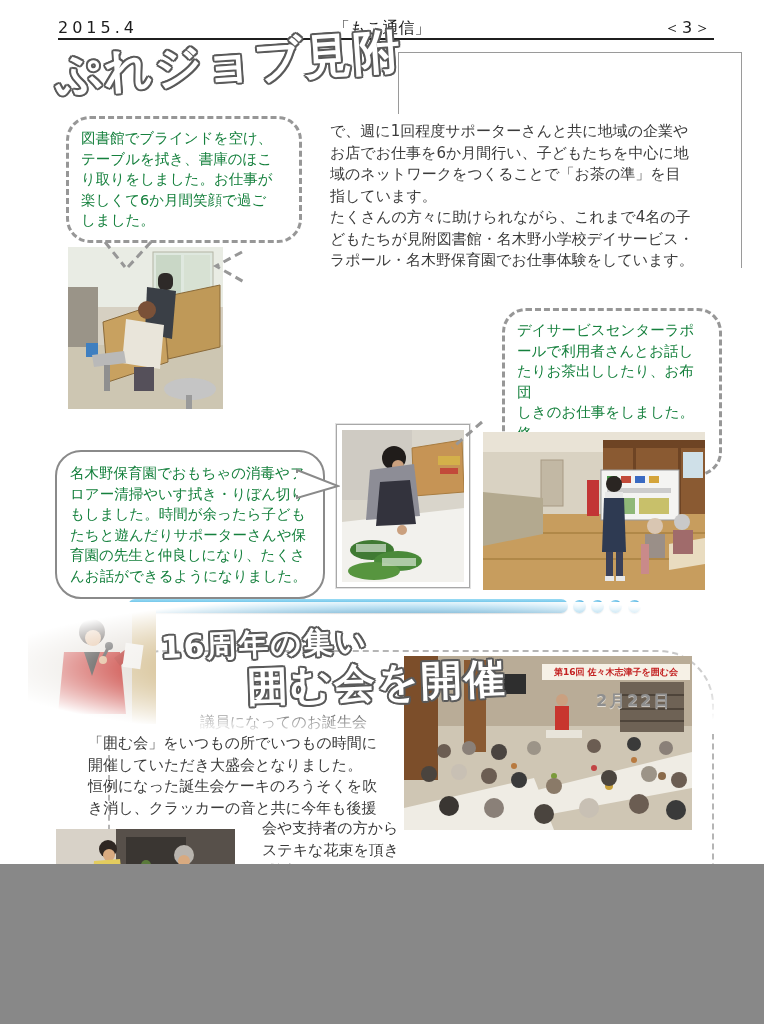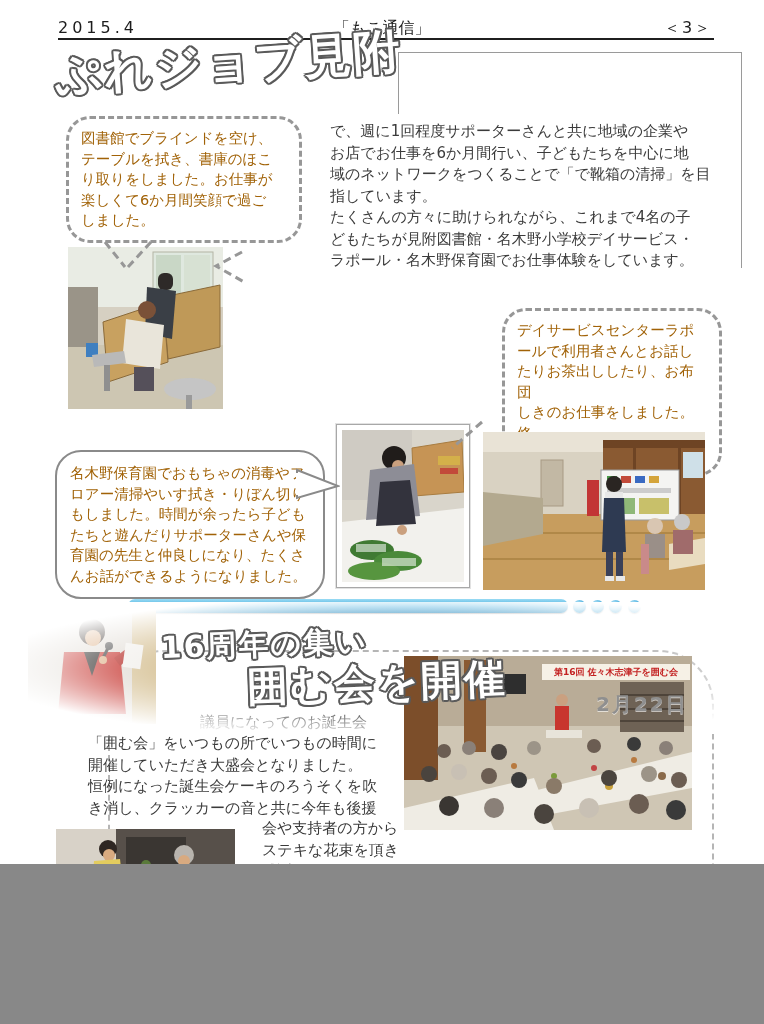--- a/index.html
+++ b/index.html
@@ -13,21 +13,21 @@
   
   .outline-title{
     color:#ffffff;font-weight:bold;letter-spacing:2px;
     text-shadow:
       2px 0 0 #5a5a5a,-2px 0 0 #5a5a5a,0 2px 0 #5a5a5a,0 -2px 0 #5a5a5a,
       1.6px 1.6px 0 #5a5a5a,-1.6px 1.6px 0 #5a5a5a,1.6px -1.6px 0 #5a5a5a,-1.6px -1.6px 0 #5a5a5a;
     white-space:nowrap;z-index:6;
   }
   .body-txt{font-size:15px;line-height:21.5px;color:#3b3b3b;}
   
-  .bubble{background:#ffffff;font-size:14.5px;line-height:20.5px;color:#a16207;z-index:2;}
+  .bubble{background:#ffffff;font-size:14.5px;line-height:20.5px;color:#15803d;z-index:2;}
   .dashed{border:3px dashed #979797;border-radius:24px;padding:9px 12px;}
   .solid{border:2px solid #8a8a8a;border-radius:26px;padding:11px 13px;}
   .tail{z-index:4;}
   
   .boxline{background:none;border:0;z-index:1;}
   
   .divbar{border-radius:8px;background:linear-gradient(180deg,#9adbf4 0%,#3fa9dc 55%,#2d8cbe 100%);
           box-shadow:0 1px 1px rgba(0,0,0,.25);z-index:2;}
   .divball{width:13px;height:13px;border-radius:50%;
            background:radial-gradient(circle at 35% 30%,#b8e6f8,#3fa9dc 60%,#2d8cbe);
@@ -36,21 +36,21 @@
   .big-dash{border:2px dashed #b5b5b5;border-radius:55px;z-index:0;}
   .photo{z-index:3;}
   .photo svg{display:block;}
   .framed{background:#ffffff;border:1px solid #a8a8a8;padding:5px;box-shadow:0 0 0 1px #e2e2e2;}
   .vignette{position:relative;z-index:3;}
   .vignette::after{content:"";position:absolute;inset:-6px;
      background:radial-gradient(ellipse at 50% 50%, rgba(255,255,255,0) 42%, #ffffff 78%);}
   .banner{position:absolute;left:138px;top:8px;width:148px;height:16px;background:#f6f1e6;
           color:#c32222;font-size:9px;line-height:16px;text-align:center;font-weight:bold;
           white-space:nowrap;overflow:hidden;z-index:4;}
-  .date-label{font-size:20px;font-weight:bold;color:#8f8f8f;z-index:5;letter-spacing:2px;
+  .date-label{font-size:16px;font-weight:bold;color:#8f8f8f;z-index:5;letter-spacing:2px;
               text-shadow:0 1px 0 rgba(255,255,255,.6);}
   .thanks{font-size:19px;font-weight:bold;color:#14532d;letter-spacing:1px;}
 </style>
 </head>
 <body>
 
 <div id="page">
 
   <div class="abs hdr" style="left:58px;top:18px;letter-spacing:4px;">2015.4</div>
   <div class="abs hdr" style="left:282px;top:18px;width:200px;text-align:center;">「もこ通信」</div>
@@ -58,21 +58,21 @@
   <div class="abs rule" style="left:58px;top:38px;width:656px;"></div>
 
   <div class="abs outline-title" style="left:52px;top:44px;font-size:47px;transform:rotate(-4deg);transform-origin:left top;">ぷれジョブ見附</div>
 
   <div class="abs boxline" style="left:398px;top:52px;width:344px;border-top:1px solid #9a9a9a;"></div>
   <div class="abs boxline" style="left:741px;top:52px;height:216px;border-left:1px solid #9a9a9a;"></div>
   <div class="abs boxline" style="left:398px;top:52px;height:62px;border-left:1px solid #9a9a9a;"></div>
 
   <div class="abs body-txt pre" style="left:330px;top:121px;width:414px;">で、週に1回程度サポーターさんと共に地域の企業や
 お店でお仕事を6か月間行い、子どもたちを中心に地
-域のネットワークをつくることで「で靴箱の清掃」を目
+域のネットワークをつくることで「お茶の準」を目
 指しています。
 たくさんの方々に助けられながら、これまで4名の子
 どもたちが見附図書館・名木野小学校デイサービス・
 ラポール・名木野保育園でお仕事体験をしています。</div>
 
   <div class="abs bubble dashed" style="left:66px;top:116px;width:206px;">
     <span class="pre">図書館でブラインドを空け、
 テーブルを拭き、書庫のほこ
 り取りをしました。お仕事が
 楽しくて6か月間笑顔で過ご

